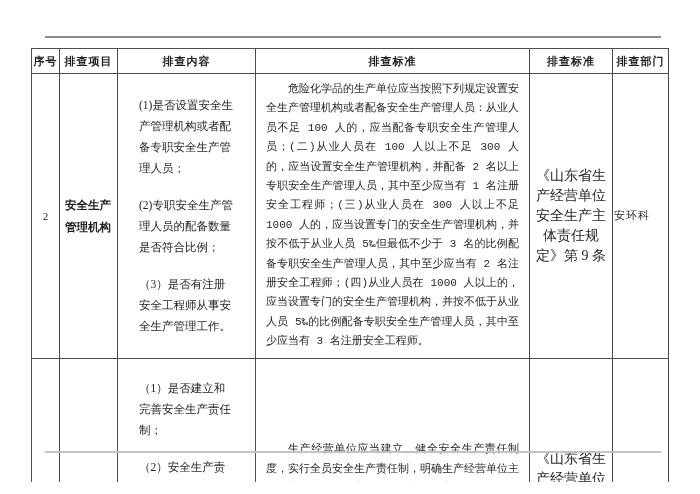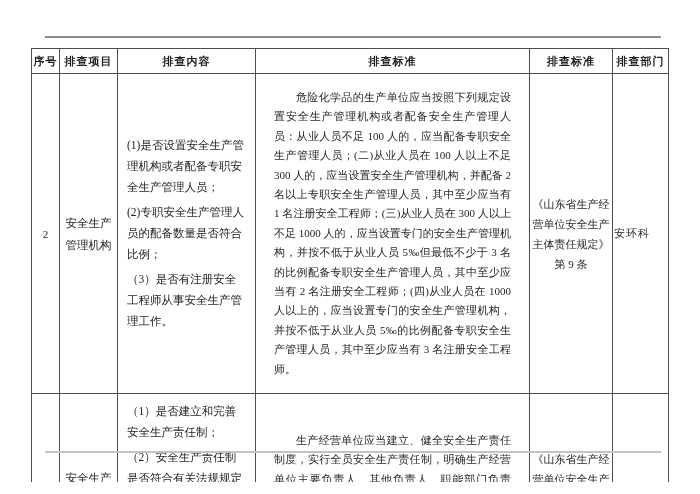--- a/index.html
+++ b/index.html
@@ -17,26 +17,26 @@
     border-collapse:collapse; table-layout:fixed;
   }
   .insp th, .insp td { border:1px solid #4d4d4d; overflow:hidden; }
   .insp th {
     font-size:11px; font-weight:bold; text-align:center;
     height:24px; padding:0 1px; letter-spacing:1px;
   }
   .insp td { vertical-align:middle; }
 
   td.c-no      { text-align:center; font-size:11px; }
-  td.c-project { text-align:center; font-size:11.5px; line-height:22px; padding:0 5px; }
+  td.c-project { font-size:11.5px; line-height:22px; padding:0 5px;font-weight:bold; }
   td.c-content { font-size:11.5px; line-height:21px; padding:3px 4px 3px 5px; }
-  td.c-content p { margin:4px; }
+  td.c-content p { margin:16px; }
   td.c-standard{ font-size:11px; line-height:19.4px; padding:2px 6px; }
-  td.c-standard p { margin:12px; text-indent:2em; text-align:justify; }
-  td.c-basis   { font-size:11px; line-height:20px; text-align:center; padding:0 2px; }
+  td.c-standard p { margin:4px; text-indent:2em; text-align:justify;font-family:Liberation Mono, monospace; }
+  td.c-basis   { font-size:14px; line-height:20px; text-align:center; padding:0 2px; }
   td.c-dept    { font-size:11px; letter-spacing:1px; }
 
   tr.r-2 td { height:234px; }
   tr.r-3 td { height:114px; }
 </style>
 </head>
 <body>
 
 <div class="page">
   <div class="rule rule-top"></div>

